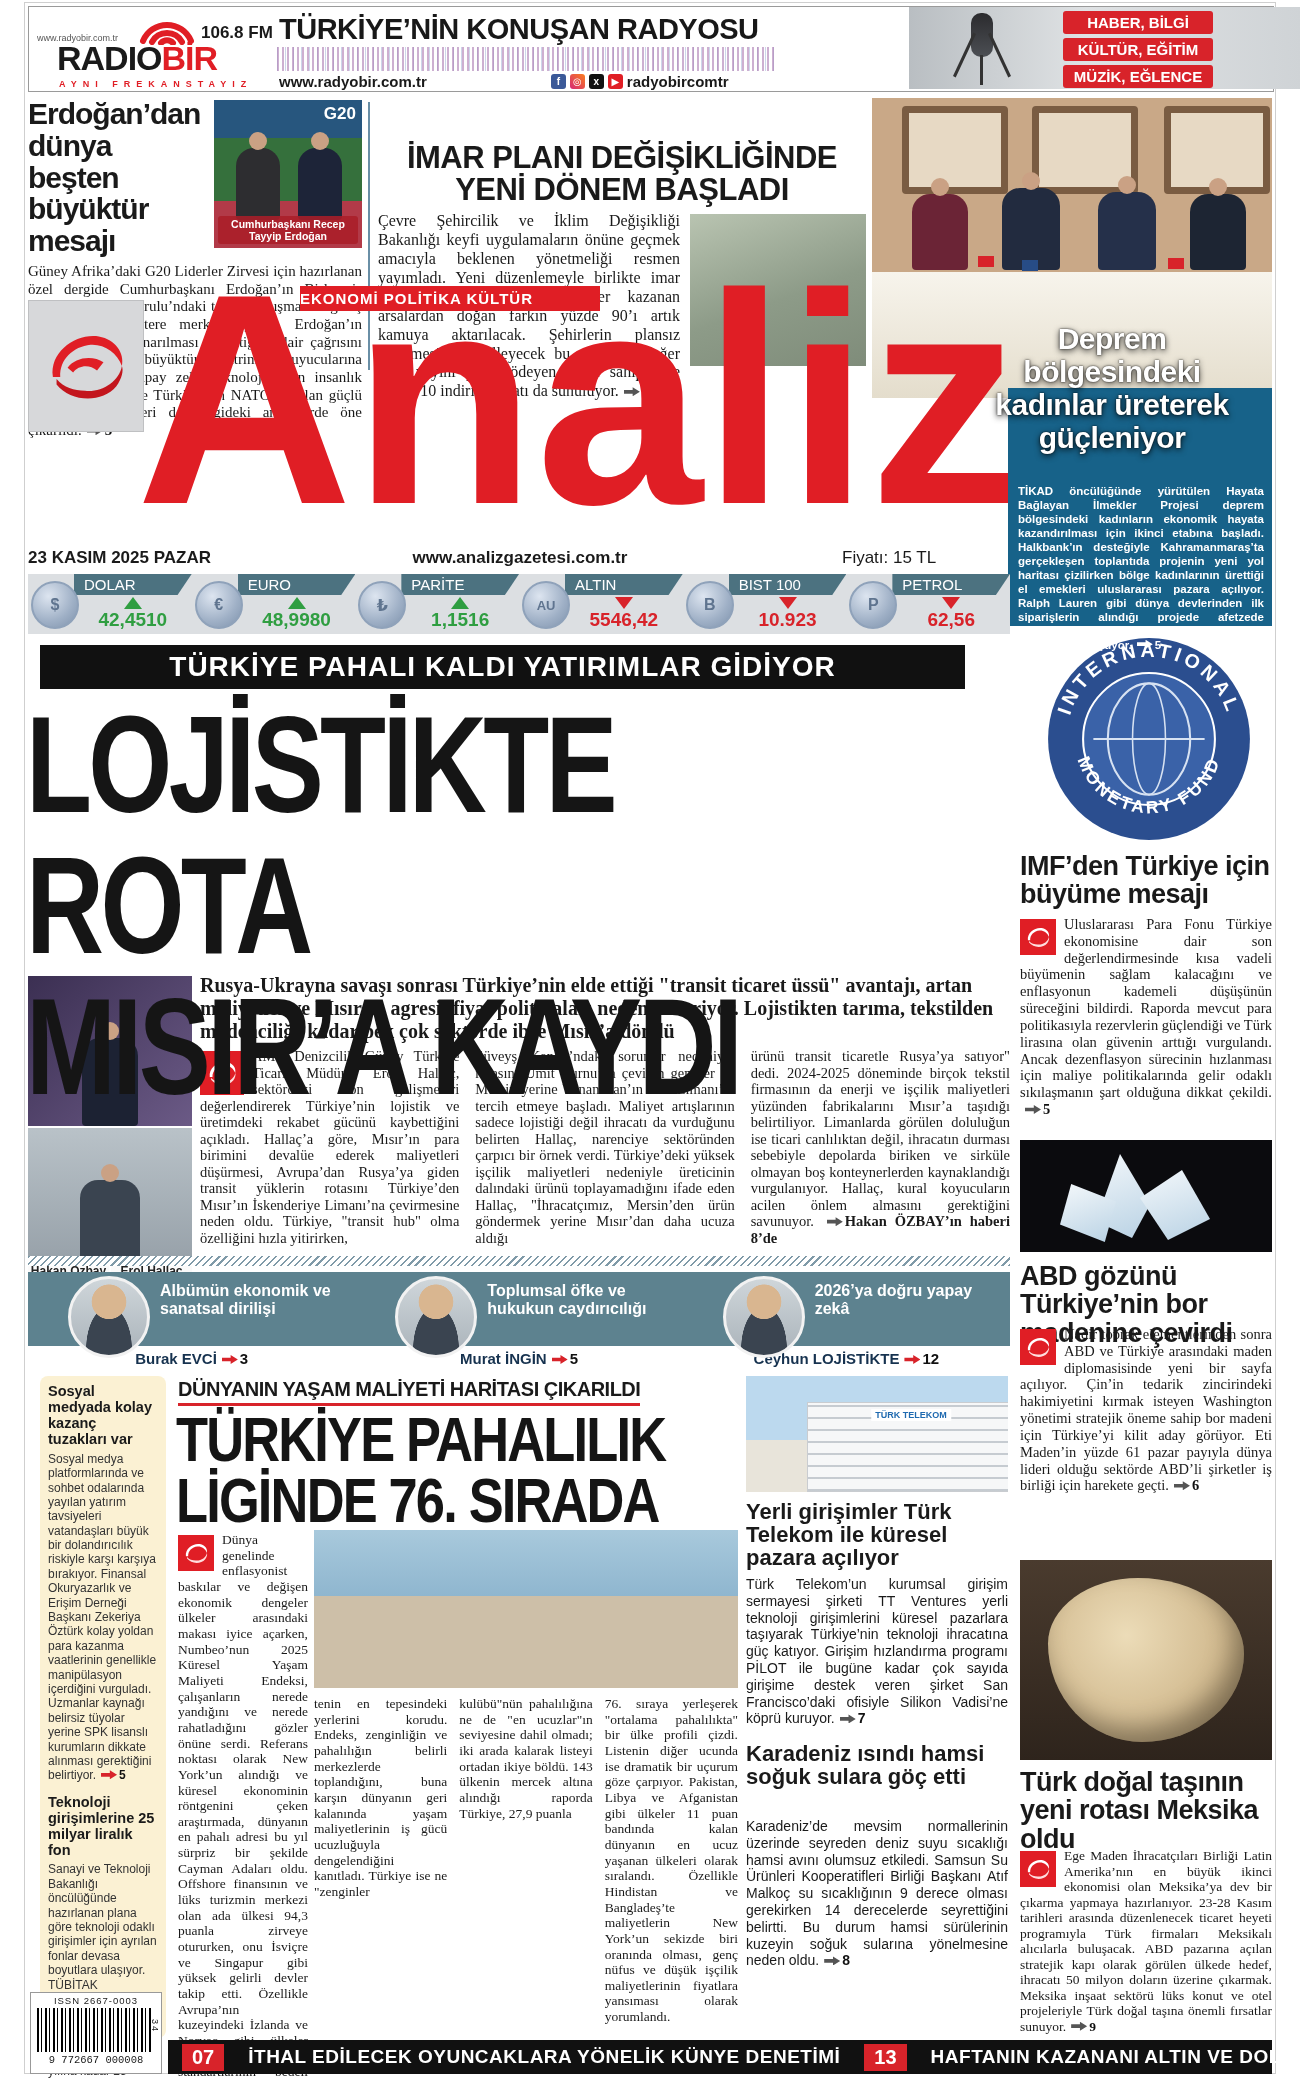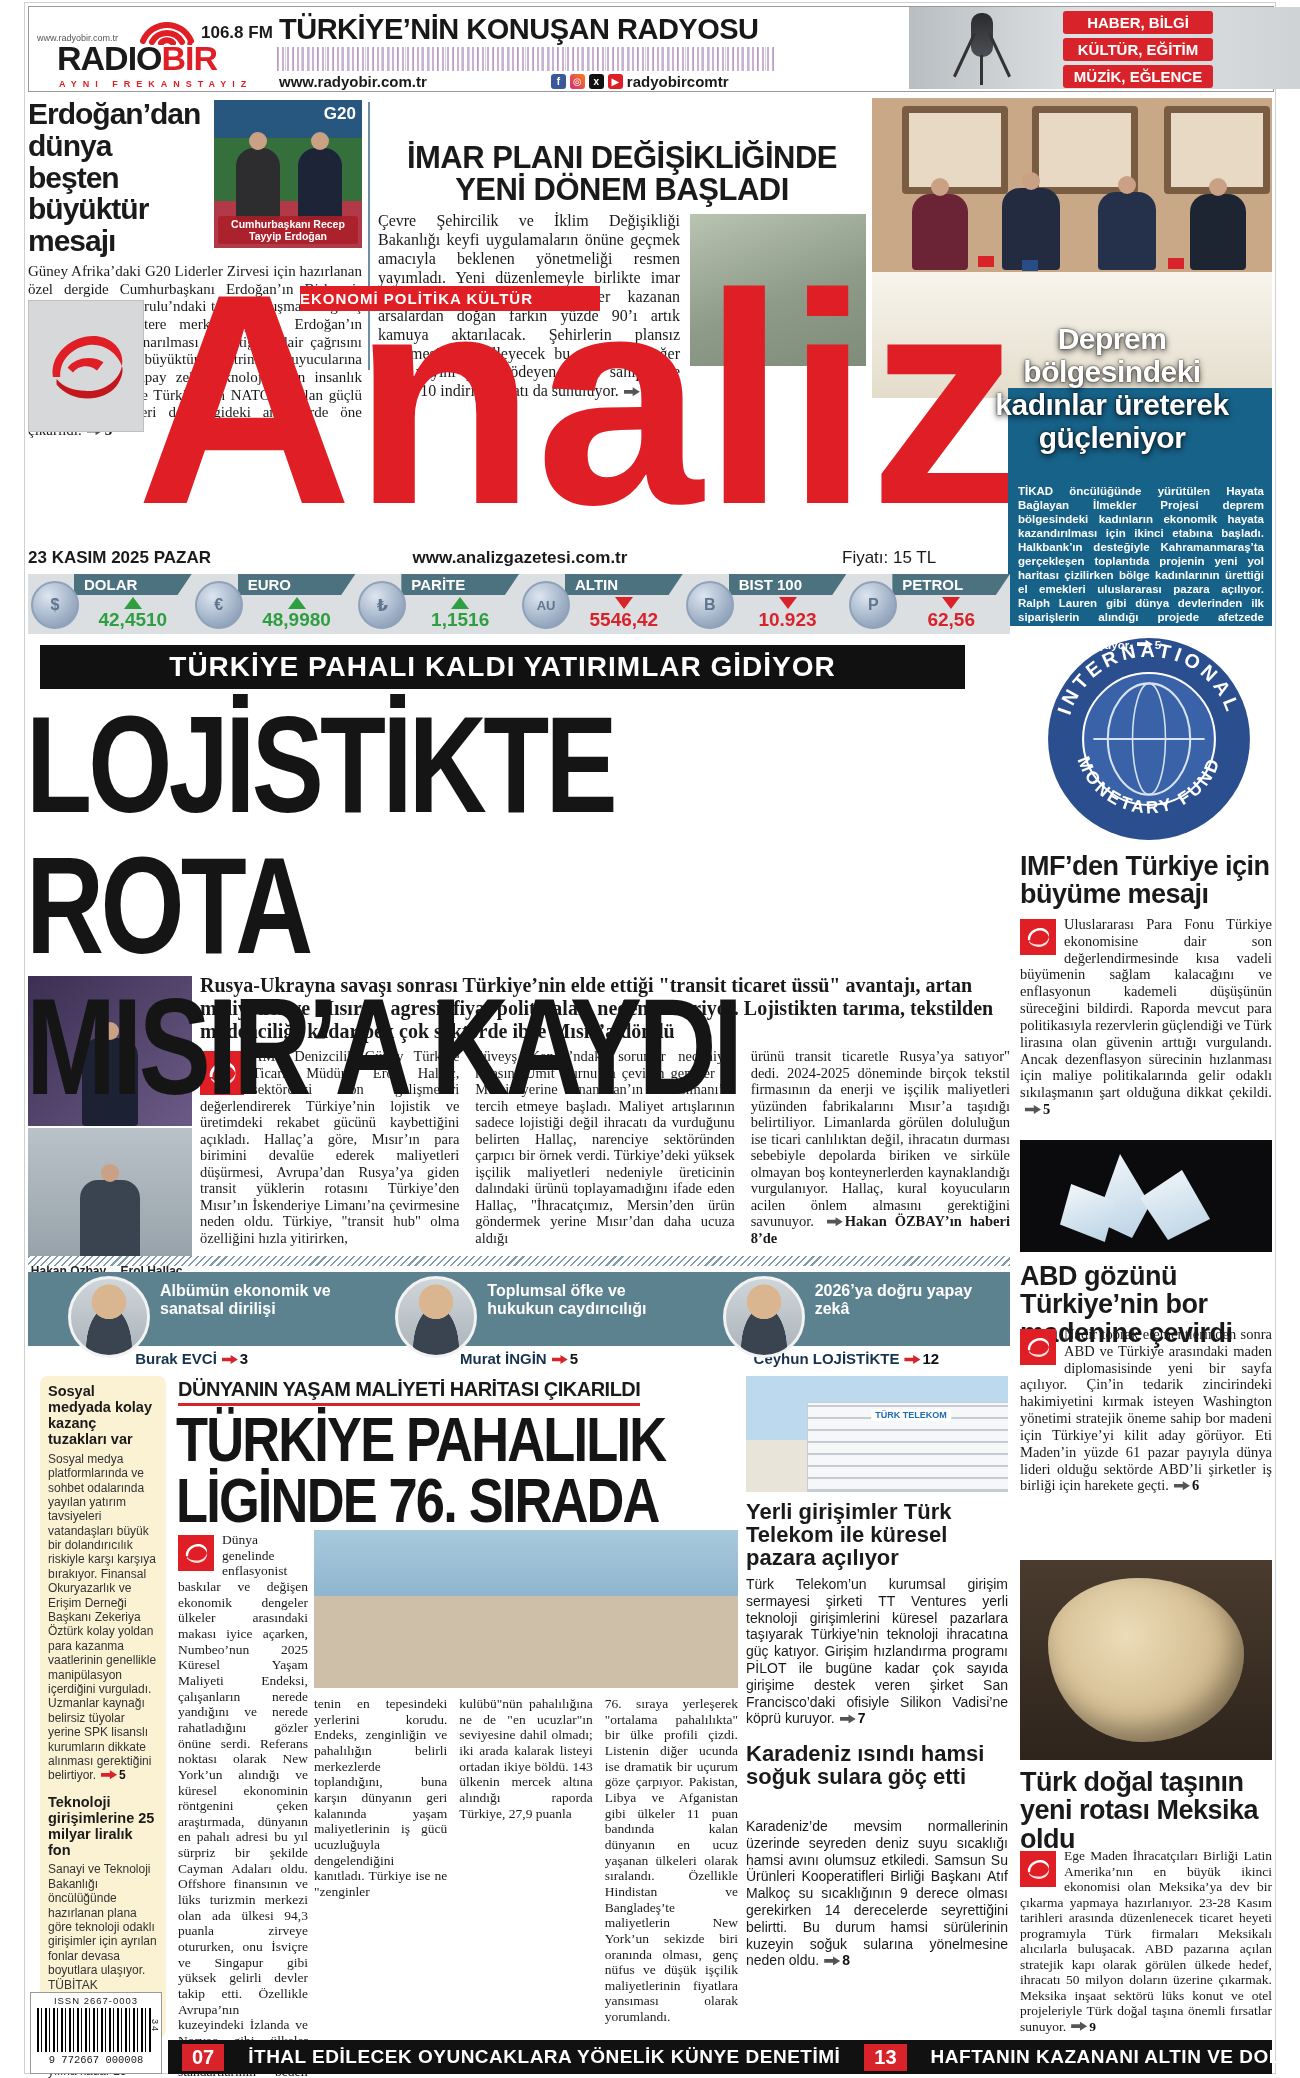--- a/index.html
+++ b/index.html
@@ -79,21 +79,21 @@
   .msite{left:340px;top:548px;width:360px;text-align:center;font-size:17px;font-weight:bold;}
   .mprice{left:842px;top:548px;font-size:17px;}
 
   
   .ticker{left:28px;top:574px;width:982px;height:60px;background:#dcdfe2;display:flex;z-index:4;}
   .tc{flex:1;position:relative;display:flex;flex-direction:column;align-items:stretch;}
   .coin{position:absolute;left:3px;top:7px;width:44px;height:44px;border-radius:50%;z-index:2;
         background:radial-gradient(circle at 35% 30%,#dde5f0,#9fb0c6 60%,#7e92ac);
         border:2px solid #8fa2ba;display:flex;align-items:center;justify-content:center;
         color:#5f748f;font-weight:800;font-size:16px;}
-  .tflag{margin-left:46px;background:#4c7280;color:#fff;font-weight:700;font-size:15px;
+  .tflag{margin-left:46px;background:#4c7280;color:#fff;font-weight:400;font-size:15px;
          padding:2px 12px 2px 10px;clip-path:polygon(0 0,100% 0,88% 100%,0 100%);white-space:nowrap;}
   .tmid{margin-left:46px;display:flex;flex-direction:column;align-items:center;}
   .up{width:0;height:0;border-left:9px solid transparent;border-right:9px solid transparent;border-bottom:12px solid #2f9e41;margin-top:2px;}
   .down{width:0;height:0;border-left:9px solid transparent;border-right:9px solid transparent;border-top:12px solid #d8232a;margin-top:2px;}
   .tval{font-weight:800;font-size:19px;}
   .vg{color:#2f9e41;} .vr{color:#d8232a;}
 
   
   .kickbar{left:40px;top:645px;width:925px;height:44px;background:#111;color:#fff;display:flex;
            align-items:center;justify-content:center;font-weight:800;font-size:28px;letter-spacing:1px;z-index:4;}

